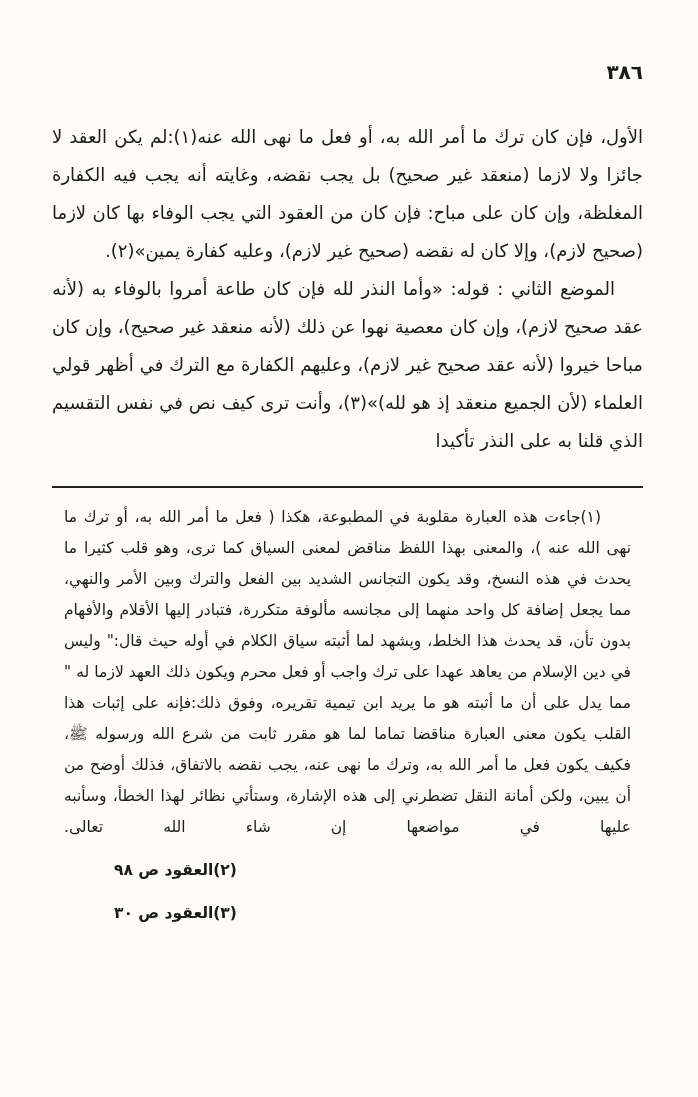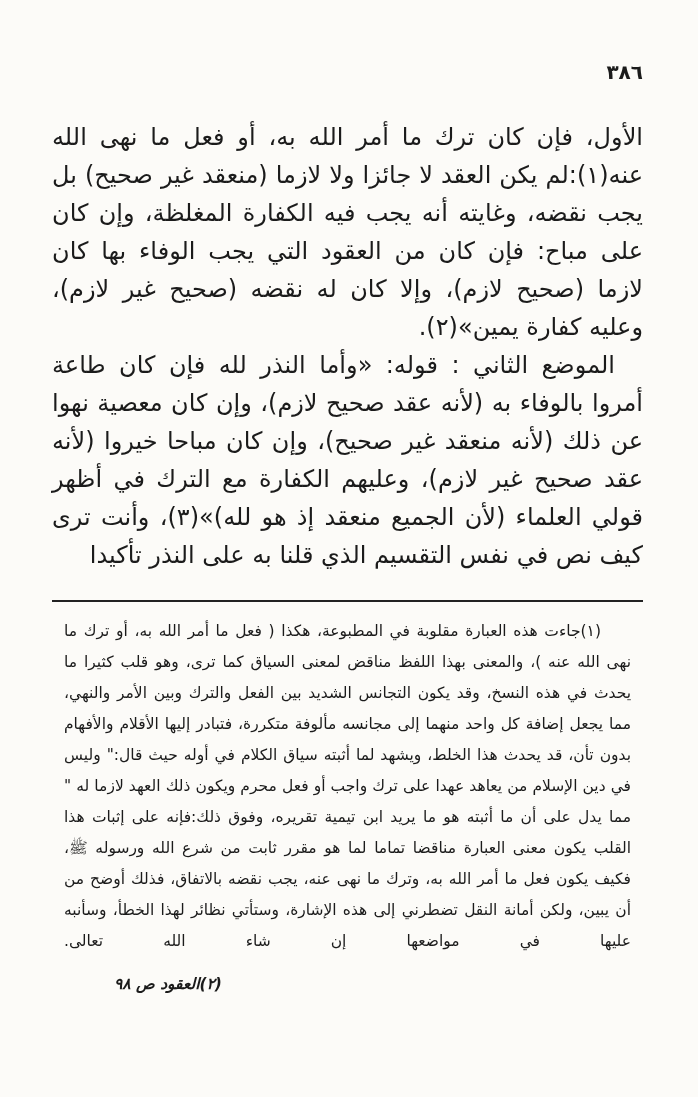--- a/index.html
+++ b/index.html
@@ -21,21 +21,21 @@
     overflow: hidden;
   }
   .page-number {
     text-align: right;
     font-size: 20px;
     font-weight: bold;
     letter-spacing: 2px;
     margin-bottom: 34px;
   }
   .body-text {
-    font-size: 24px;
+    font-size: 18px;
     line-height: 38px;
     text-align: justify;
     text-align-last: right;
   }
   .body-text p {
     margin: 0;
   }
   .para-indent {
     text-indent: 28px;
   }
@@ -60,35 +60,35 @@
     text-indent: 30px;
     text-align-last: justify;
   }
   .footnote-ref {
     margin-left: 0;
     margin-right: 0;
     padding-left: 50px;
     text-align: left;
     text-align-last: left;
     font-weight: bold;
-    font-style: italic;
   }
 </style>
 </head>
 <body>
 
 <div class="page">
 
   <div class="page-number">٣٨٦</div>
 
   <div class="body-text">
     <p>الأول،  فإن كان ترك ما أمر الله به، أو فعل ما نهى الله عنه(١):لم يكن العقد لا جائزا ولا لازما (منعقد غير صحيح) بل يجب نقضه،  وغايته أنه يجب فيه الكفارة المغلظة،  وإن كان على مباح: فإن كان من العقود التي يجب الوفاء بها كان لازما (صحيح لازم)،  وإلا كان له نقضه (صحيح غير لازم)،  وعليه كفارة يمين»(٢).</p>
     <p class="para-indent"><span class="lead-bold">الموضع الثاني :</span><span> قوله: «وأما النذر لله فإن كان طاعة أمروا بالوفاء به (لأنه عقد صحيح لازم)،  وإن كان معصية نهوا عن ذلك (لأنه منعقد غير صحيح)،  وإن كان مباحا خيروا (لأنه عقد صحيح غير لازم)،  وعليهم الكفارة مع الترك في أظهر قولي العلماء (لأن الجميع منعقد إذ هو لله)»(٣)، وأنت ترى كيف نص في نفس التقسيم الذي قلنا به على النذر تأكيدا</span></p>
   </div>
 
   <hr class="footnote-sep">
 
   <div class="footnotes">
     <p class="footnote-long">(١)جاءت هذه العبارة مقلوبة في المطبوعة، هكذا ( فعل ما أمر الله به،  أو ترك ما نهى الله عنه )،  والمعنى بهذا اللفظ مناقض لمعنى السياق كما ترى،  وهو قلب كثيرا ما يحدث في هذه النسخ،  وقد يكون التجانس الشديد بين الفعل والترك وبين الأمر والنهي،  مما يجعل إضافة كل واحد منهما إلى مجانسه مألوفة متكررة،  فتبادر إليها الأقلام والأفهام بدون تأن،  قد يحدث هذا الخلط،  ويشهد لما أثبته سياق الكلام في أوله حيث قال:" وليس في دين الإسلام من يعاهد عهدا على ترك واجب أو فعل محرم ويكون ذلك العهد لازما له " مما يدل على أن ما أثبته هو ما يريد ابن تيمية تقريره،  وفوق ذلك:فإنه على إثبات هذا القلب يكون معنى العبارة مناقضا تماما لما هو مقرر ثابت من شرع الله ورسوله ﷺ،  فكيف يكون فعل ما أمر الله به،  وترك ما نهى عنه،  يجب نقضه بالاتفاق،  فذلك أوضح من أن يبين،  ولكن أمانة النقل تضطرني إلى هذه الإشارة،  وستأتي نظائر لهذا الخطأ،  وسأنبه عليها في مواضعها إن شاء الله تعالى.</p>
     <p class="footnote-ref">(٢)العقود ص ٩٨</p>
+    <p class="footnote-ref">(٣)العقود ص ٣٠</p>
   </div>
 
 </div>
 
 </body></html>

